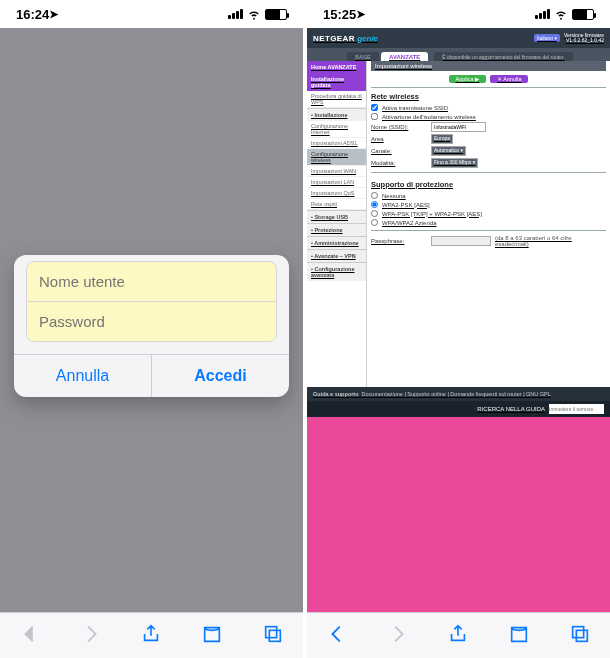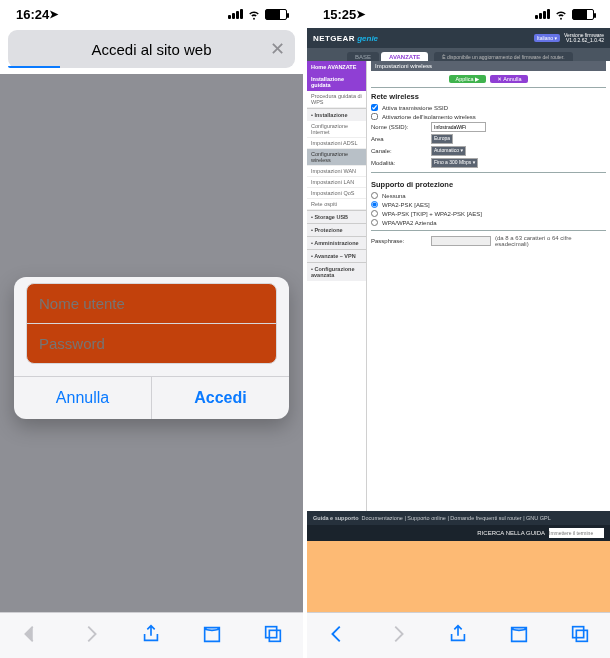--- a/index.html
+++ b/index.html
@@ -85,21 +85,21 @@
       overflow:hidden;
       box-shadow:0 8px 20px rgba(0,0,0,.25);
     }
     .dialog-hdr{
       padding:14px 16px 10px;
     }
     .dialog-title{font-size:16px; font-weight:600; color:#000;}
     .dialog-msg{font-size:13px; color:#5a5a5e; margin-top:3px;}
     .dialog-fields{
       margin:6px 12px 12px;
-      background:#c2410c;
+      background:#fef9c3;
       border:1px solid #d7d7db;
       border-radius:8px;
     }
     .dialog-fields input{
       width:100%; border:none; padding:11px 12px; font-size:15px; outline:none;
       background:transparent;
     }
     .dialog-fields .divider{height:1px; background:#d7d7db;}
     .dialog-btns{
       display:flex; border-top:1px solid #d0d0d4;
@@ -118,23 +118,24 @@
       display:flex;
       align-items:center;
       justify-content:space-around;
     }
     .toolbar .tbtn{color:#0a7aff;}
     .toolbar .tbtn.disabled{color:#c4c4c9;}
     .toolbar svg{width:22px; height:22px;}
     
     .content-right{
       flex:1;
-      background:#fdba74;
+      background:#ec4899;
       overflow:hidden;
       font-size:7px;
+      text-decoration:underline;
     }
     .ng-top{
       background:#2e3a46;
       height:20px;
       display:flex; align-items:center; justify-content:space-between;
       padding:0 6px;
       color:#fff;
     }
     .ng-logo{font-size:8px;}
     .ng-logo b{font-weight:700; letter-spacing:0.4px;}
@@ -143,21 +144,21 @@
     .ng-lang{background:#6573e6; color:#fff; font-size:5px; padding:1px 3px; border-radius:2px;}
     .ng-tabs{
       background:#4a5561;
       height:13px;
       display:flex; align-items:flex-end;
       padding-left:40px; gap:2px;
     }
     .ng-tab{background:#3a4551; color:#9aa4ad; font-size:6px; padding:2px 8px 1px; border-radius:3px 3px 0 0;}
     .ng-tab.active{background:#fff; color:#8f3fd4; font-weight:700;}
     .ng-alert{background:#3a4551; color:#bbb; font-size:5px; padding:2px 8px 1px; border-radius:3px 3px 0 0; margin-left:4px;}
-    .ng-body{display:flex; height:450px; background:#fff;}
+    .ng-body{display:flex; height:326px; background:#fff;}
     .ng-side{
       width:60px; background:#fff; border-right:1px solid #d0d0d0;
       font-size:5.5px;
     }
     .ng-side-h{background:#8f3fd4; color:#fff; padding:3px 4px; font-weight:700;}
     .ng-side-h2{background:#8f3fd4; color:#fff; padding:3px 4px; font-weight:700; margin-top:0;}
     .ng-side-item{padding:2px 4px; color:#6a6a6a; border-bottom:1px solid #eee;}
     .ng-side-item.sel{background:#b8c0c7; color:#333;}
     .ng-side-cat{padding:3px 4px; color:#444; font-weight:700; border-top:1px solid #ccc; background:#f0f0f2;}
     .ng-main{flex:1; padding:0 4px;}
@@ -207,25 +208,20 @@
         </span>
       <svg class="wifi-ico" viewBox="0 0 24 24">
           <path fill="#000" d="M12 18.5a1.6 1.6 0 100 3.2 1.6 1.6 0 000-3.2zm-4.6-3.9a7 7 0 019.2 0l-1.8 1.8a4.4 4.4 0 00-5.6 0zm-3.6-3.6a12.1 12.1 0 0116.4 0l-1.8 1.8a9.5 9.5 0 00-12.8 0z"></path>
         </svg>
       <span class="batt">
           <i></i>
         </span>
     </div>
   </div>
 
-  <div class="addr-bar">
-    <span>Accedi al sito web</span>
-    <span class="close-x">✕</span>
-    <span class="addr-progress"></span>
-  </div>
 
   <div class="content-left">
     <div class="dialog">
       <div class="dialog-fields">
         <input type="text" placeholder="Nome utente" style="">
         <div class="divider"></div>
         <input type="password" placeholder="Password" style="">
       </div>
       <div class="dialog-btns">
         <button>Annulla</button>

